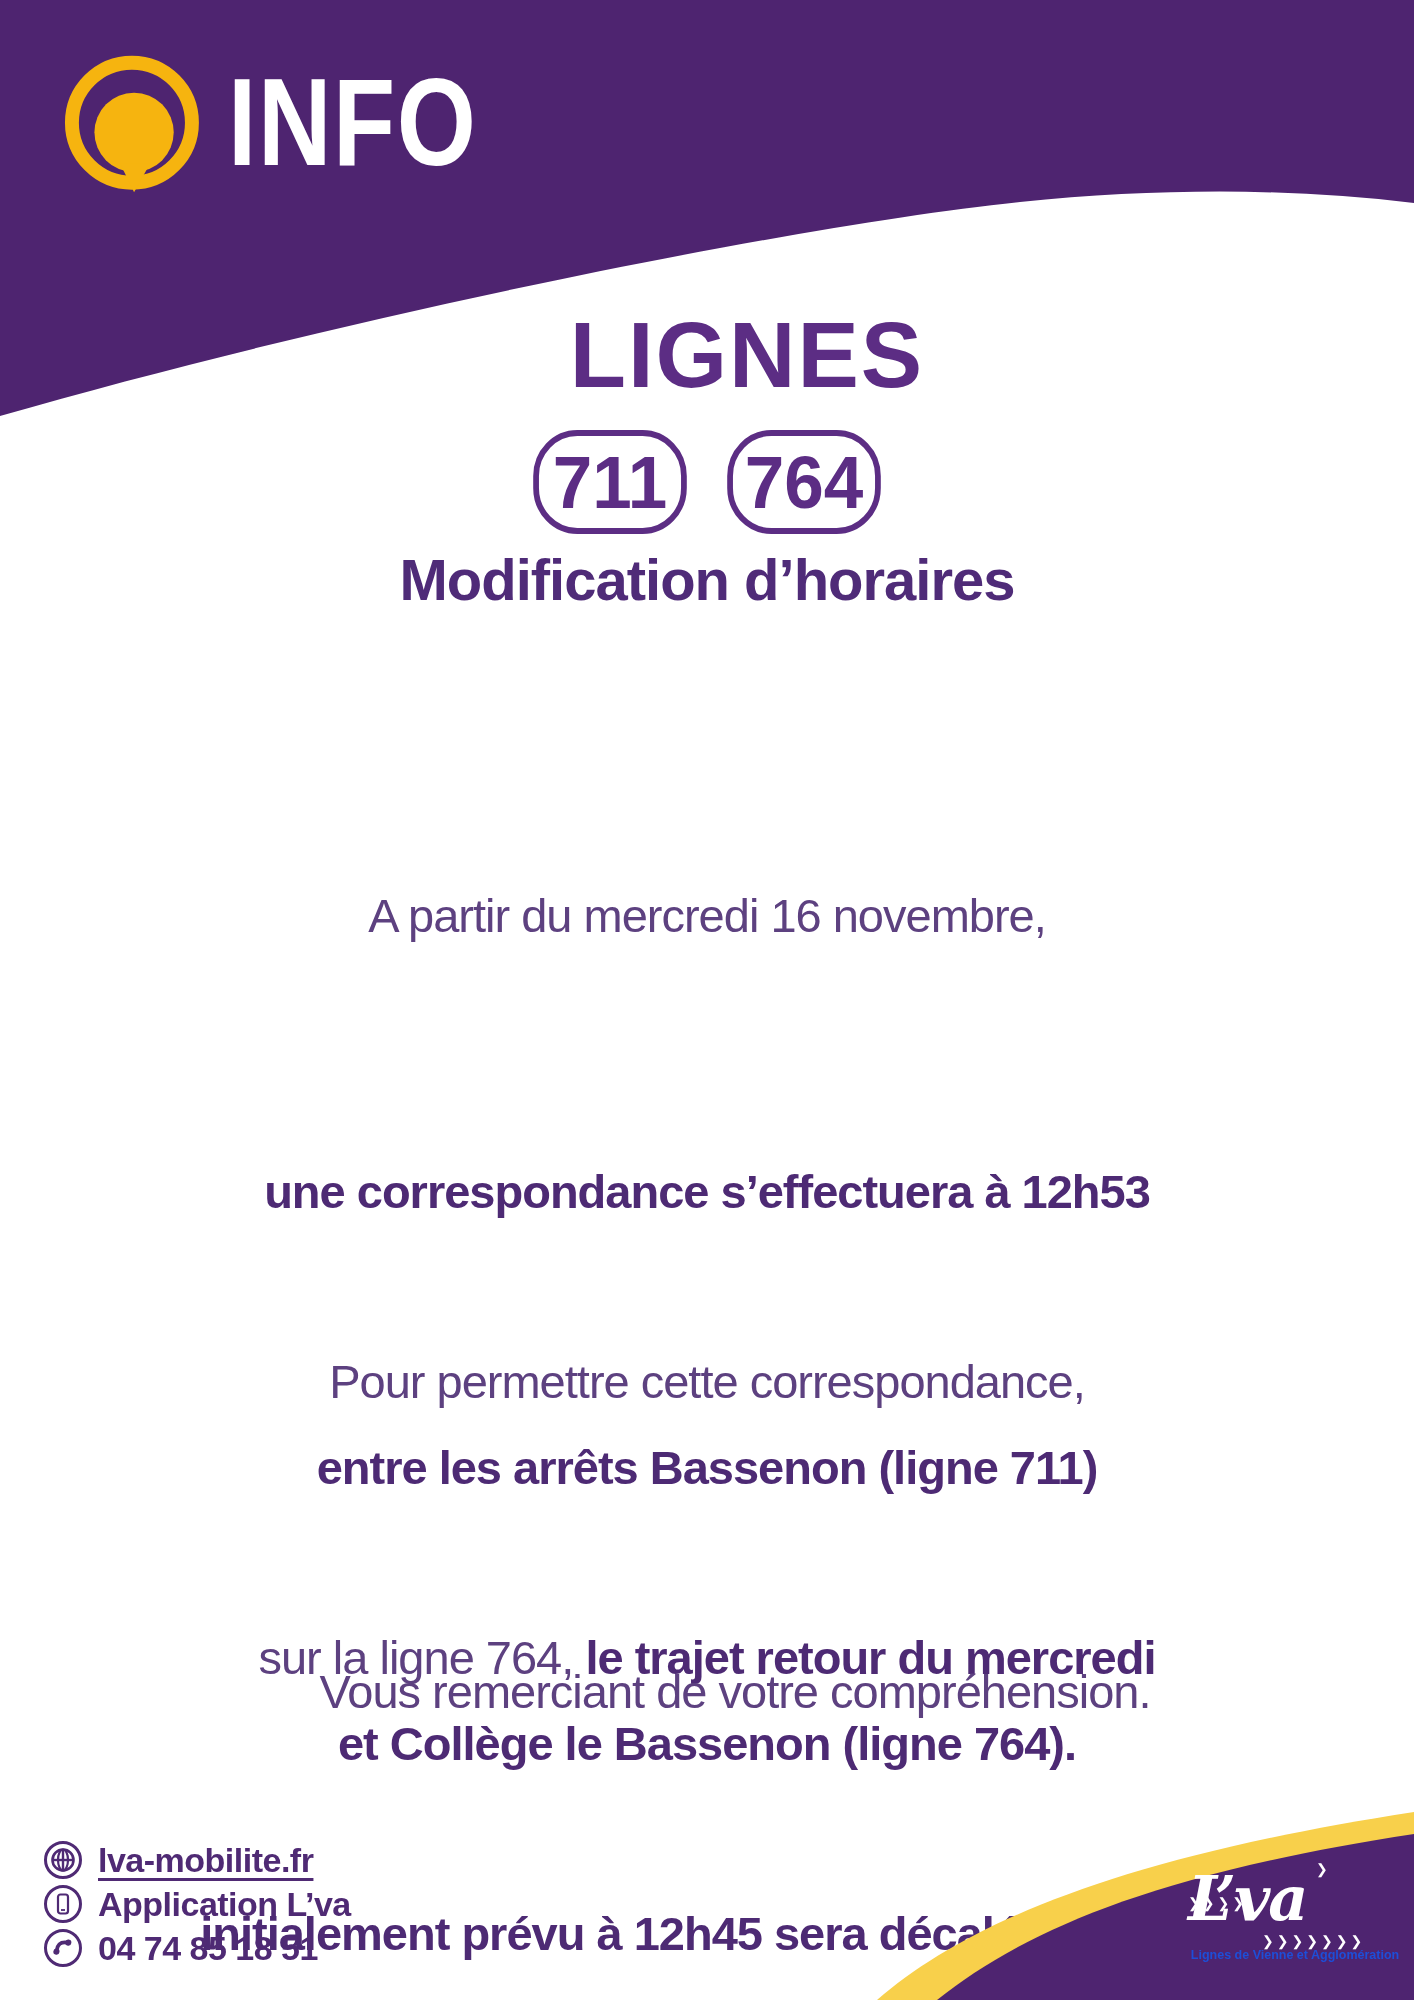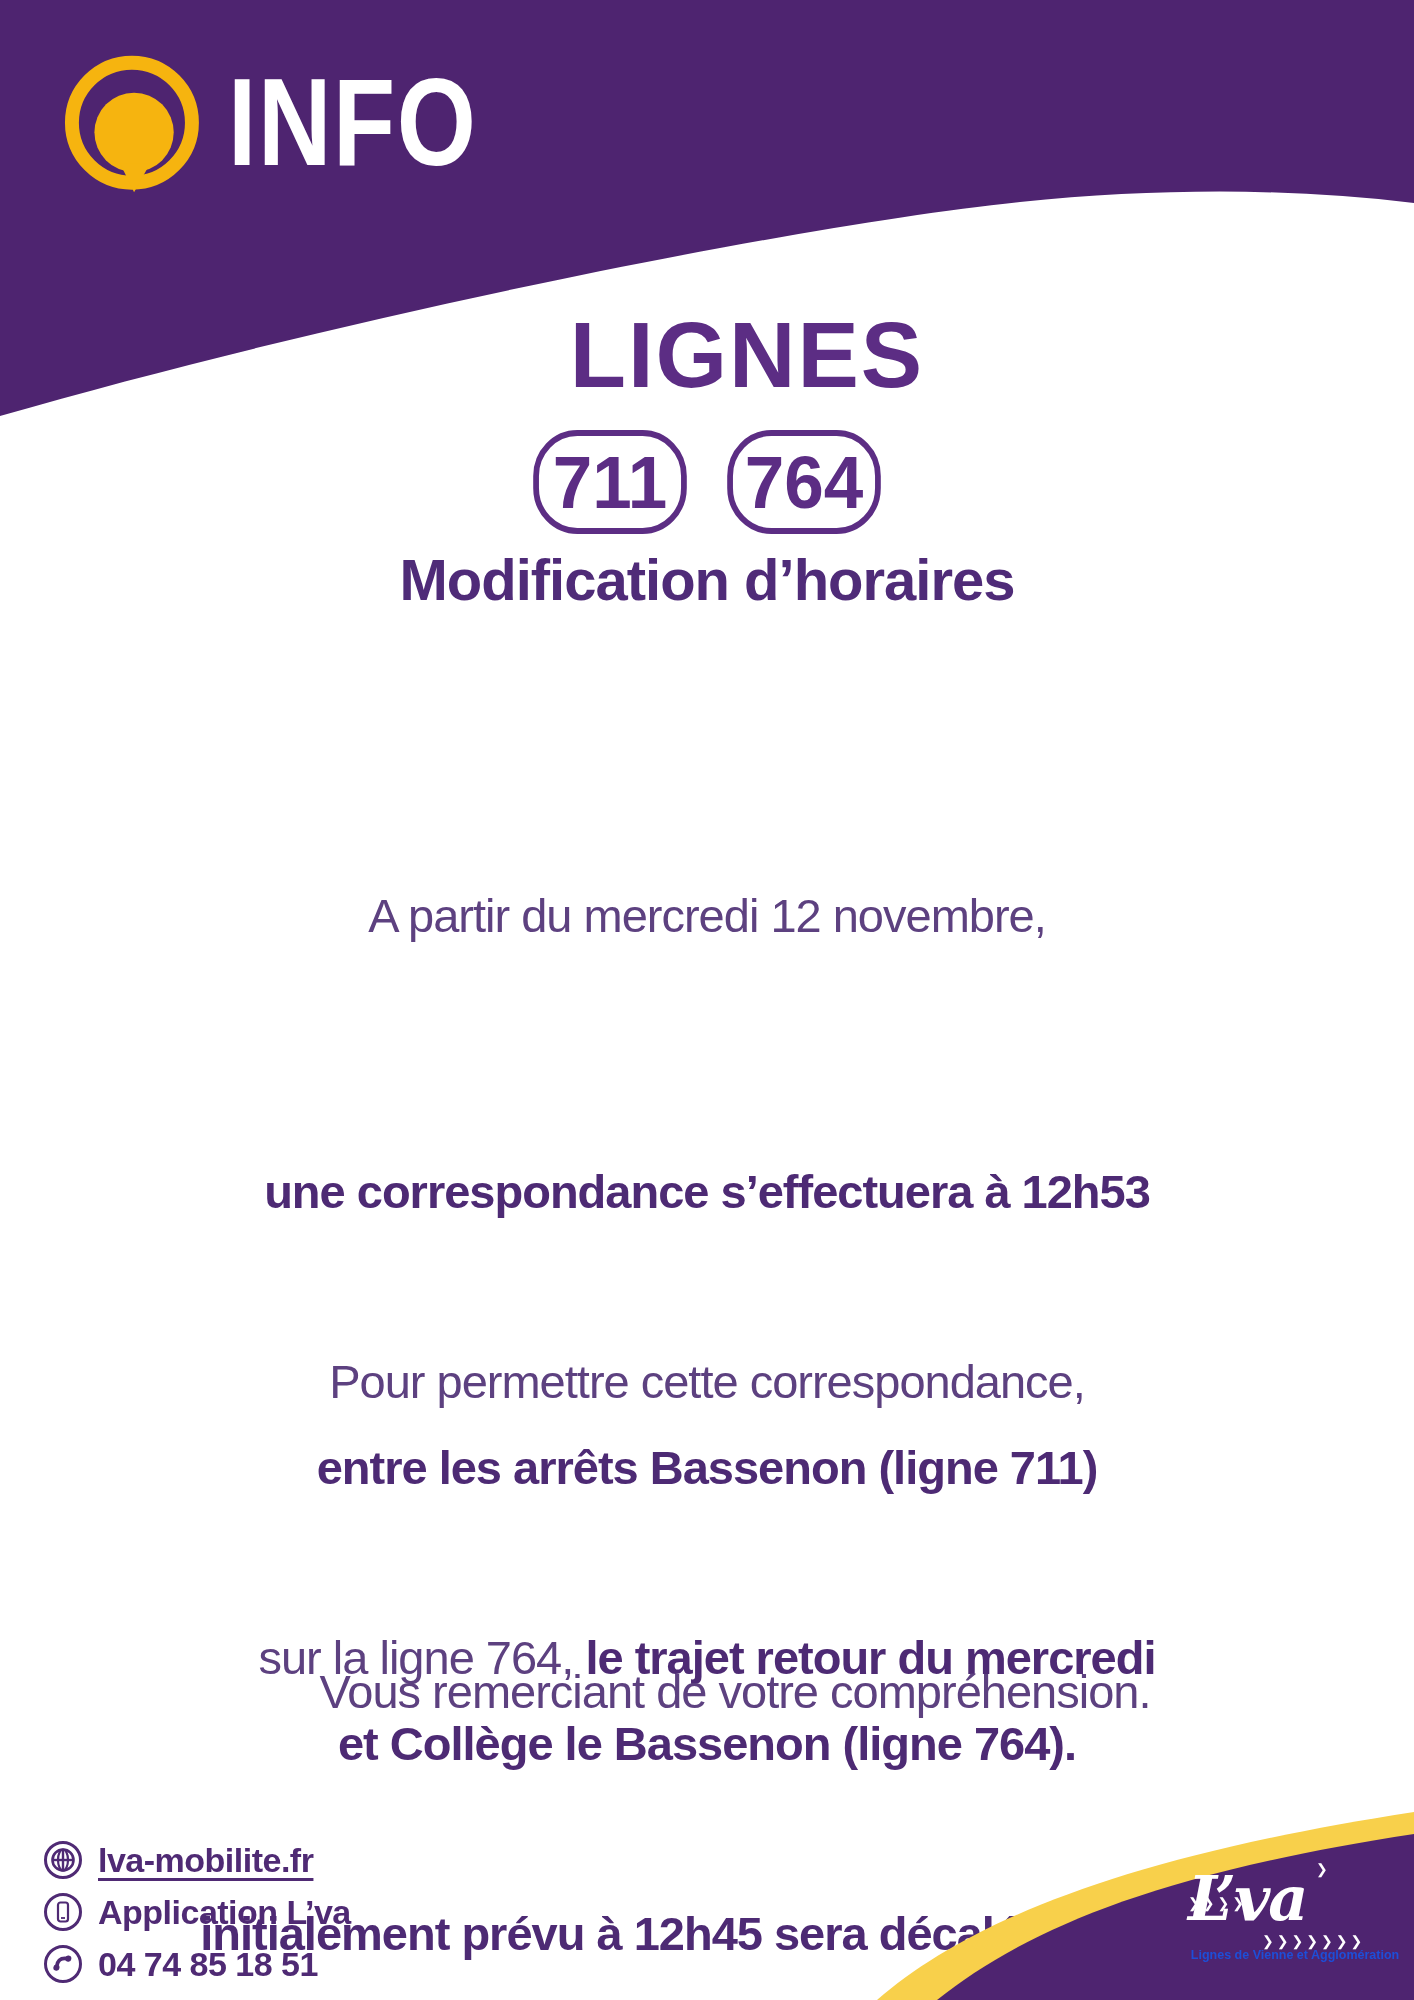--- a/index.html
+++ b/index.html
@@ -53,21 +53,21 @@
     color:#5D4180;letter-spacing:-1px;
     white-space:pre-wrap;
   }
   .para .b{font-weight:700;color:#4D2A74;}
   .para-1{top:686px;}
   .para-2{top:1152px;}
   .closing{top:1646px;padding-left:28px;}
   
   .contact{
     position:absolute;left:44px;top:1842px;
-    display:flex;flex-direction:column;gap:16px;
+    display:flex;flex-direction:column;gap:8px;
   }
   .contact-row{display:flex;align-items:center;gap:16px;height:36px;}
   .contact-icon{
     box-sizing:border-box;flex:0 0 auto;
     width:38px;height:38px;border:3px solid #4F2A74;border-radius:50%;
     display:flex;align-items:center;justify-content:center;
   }
   .contact-text{
     font-size:34px;font-weight:700;color:#4F2A74;letter-spacing:-0.5px;
     text-decoration:none;
@@ -112,21 +112,21 @@
   <div class="lignes-title">LIGNES</div>
 
   <div class="pills-row">
     <div class="line-pill">711</div>
     <div class="line-pill">764</div>
   </div>
 
   <div class="subtitle">Modification d’horaires</div>
 
   <div class="para para-1">
-    <div>A partir du mercredi 12 novembre,</div>
+    <div>A partir du mercredi 16 novembre,</div>
     <div class="b">une correspondance s’effectuera à 12h53</div>
     <div class="b">entre les arrêts Bassenon (ligne 711)</div>
     <div class="b">et Collège le Bassenon (ligne 764).</div>
   </div>
 
   <div class="para para-2">
     <div>Pour permettre cette correspondance,</div>
     <div><span>sur la ligne 764, </span><span class="b">le trajet retour du mercredi</span></div>
     <div class="b">initialement prévu à 12h45 sera décalé de 5 min</div>
     

